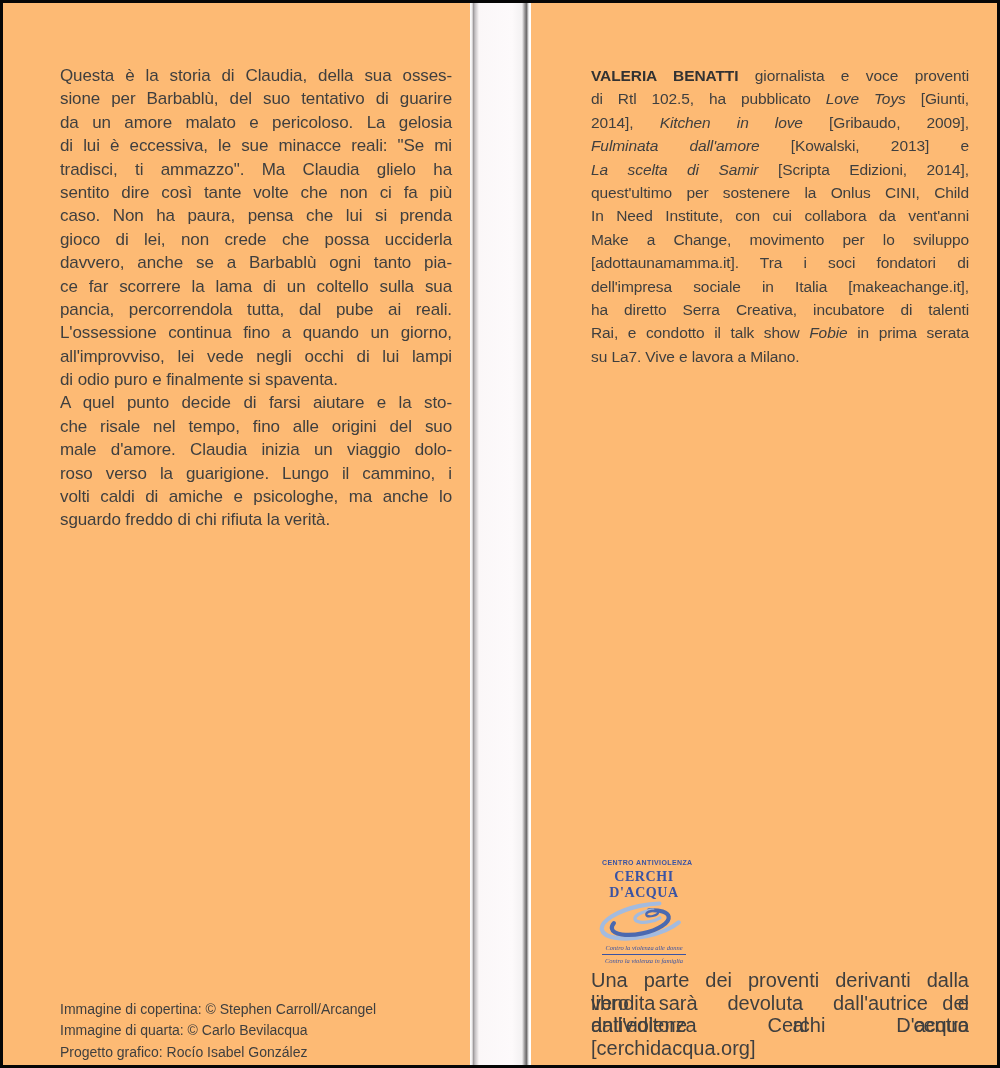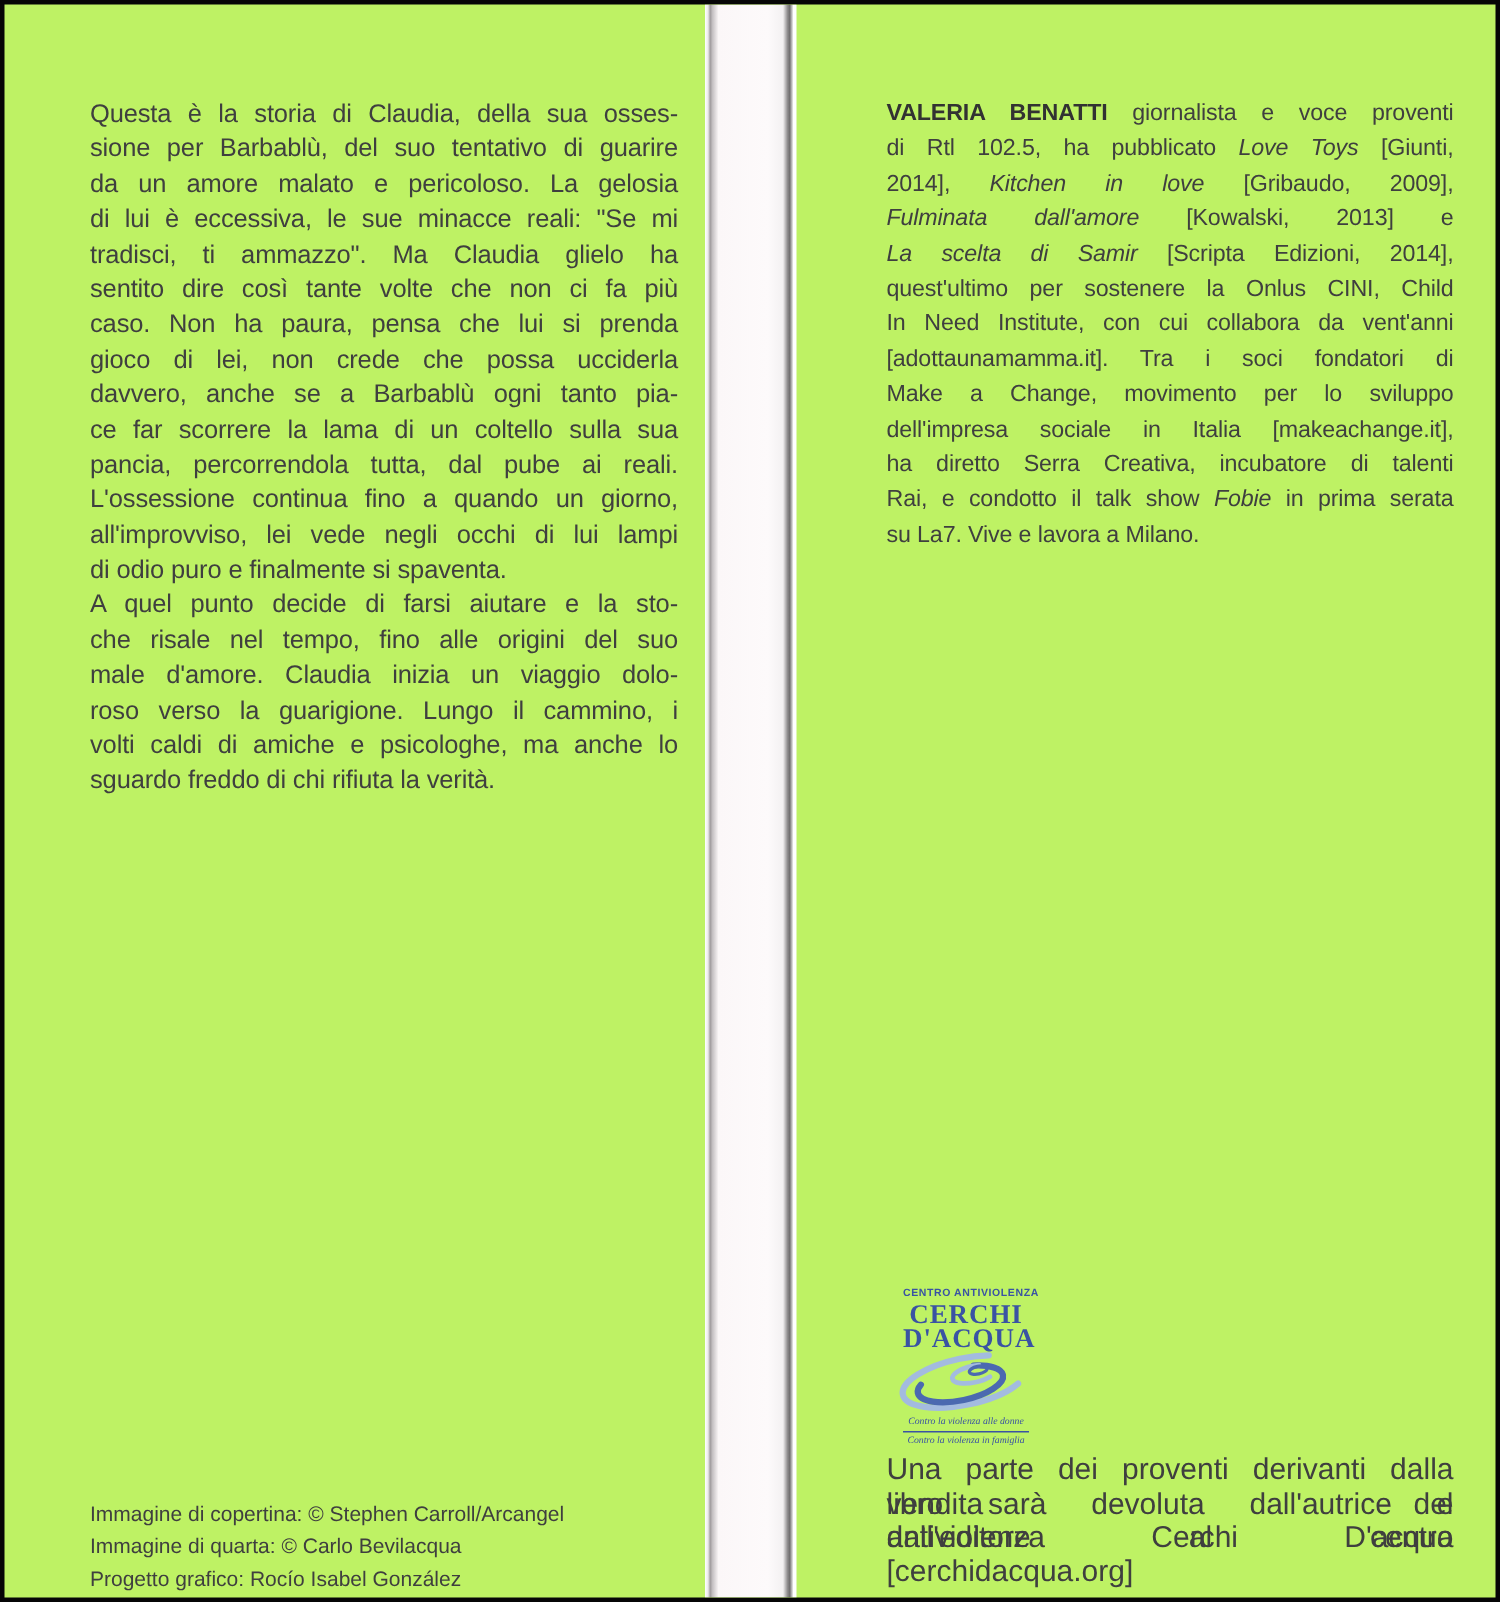--- a/index.html
+++ b/index.html
@@ -8,21 +8,21 @@
     --logo-blue: #3a53a3;
     --logo-light-blue: #a3bbdf;
     --swirl-mid-blue: #4b69b0;
   }
   .sheet {
     position: relative;
     width: 1000px;
     height: 1068px;
     box-sizing: border-box;
     border: 3px solid #060606;
-    background: #bef264;
+    background: #fdba74;
     font-family: "Liberation Sans", sans-serif;
     overflow: hidden;
   }
   
   .fold {
     position: absolute;
     left: 467px; top: 0; bottom: 0; width: 61px;
     background: linear-gradient(90deg,
       #ffffff 0px, #eceaeb 2px, #a09c9e 3.5px, #c4c0c2 5px,
       #fbf7f8 9px, #fdfafb 42px, #f3f1f2 52px,
@@ -64,21 +64,21 @@
   .logo {
     position: absolute; left: 599px; top: 856px; width: 84px;
     text-align: center; color: var(--logo-blue);
   }
   .logo-top {
     font-size: 7px; font-weight: bold; letter-spacing: 0.4px;
     line-height: 8px; white-space: nowrap;
   }
   .logo-name {
     font-family: "Liberation Serif", serif;
-    font-size: 18px; line-height: 15.5px; letter-spacing: 0.6px;
+    font-size: 14px; line-height: 15.5px; letter-spacing: 0.6px;
     font-weight: 600; margin-top: 2px; white-space: nowrap;
   }
   .swirl { display: block; margin: 1px 0 3px -6px; }
   .ring-light { fill: none; stroke: var(--logo-light-blue); }
   .ring-mid   { fill: none; stroke: var(--swirl-mid-blue); }
   .logo-tag {
     font-family: "Liberation Serif", serif; font-style: italic;
     font-size: 6.5px; line-height: 8px; white-space: nowrap;
   }
   .logo-tag.first { padding-bottom: 2px; border-bottom: 1px solid var(--logo-blue); }
@@ -127,22 +127,22 @@
 
   <section>
     <div class="bio">
         <div class="line"><span class="b">VALERIA BENATTI</span><span> giornalista e voce proventi</span></div>
         <div class="line"><span>di Rtl 102.5, ha pubblicato </span><span class="i">Love Toys</span><span> [Giunti,</span></div>
         <div class="line"><span>2014], </span><span class="i">Kitchen in love</span><span> [Gribaudo, 2009],</span></div>
         <div class="line"><span class="i">Fulminata dall'amore</span><span> [Kowalski, 2013] e</span></div>
         <div class="line"><span class="i">La scelta di Samir</span><span> [Scripta Edizioni, 2014],</span></div>
         <div class="line"><span>quest'ultimo per sostenere la Onlus CINI, Child</span></div>
         <div class="line"><span>In Need Institute, con cui collabora da vent'anni</span></div>
+        <div class="line"><span>Make a Change, movimento per lo sviluppo</span></div>
         <div class="line"><span>[adottaunamamma.it]. Tra i soci fondatori di</span></div>
-        <div class="line"><span>Make a Change, movimento per lo sviluppo</span></div>
         <div class="line"><span>dell'impresa sociale in Italia [makeachange.it],</span></div>
         <div class="line"><span>ha diretto Serra Creativa, incubatore di talenti</span></div>
         <div class="line"><span>Rai, e condotto il talk show </span><span class="i">Fobie</span><span> in prima serata</span></div>
         <div class="line last"><span>su La7. Vive e lavora a Milano.</span></div>
       </div>
 
     <div class="logo">
       <div class="logo-top">CENTRO ANTIVIOLENZA</div>
       <div class="logo-name">
         <div>CERCHI</div>

